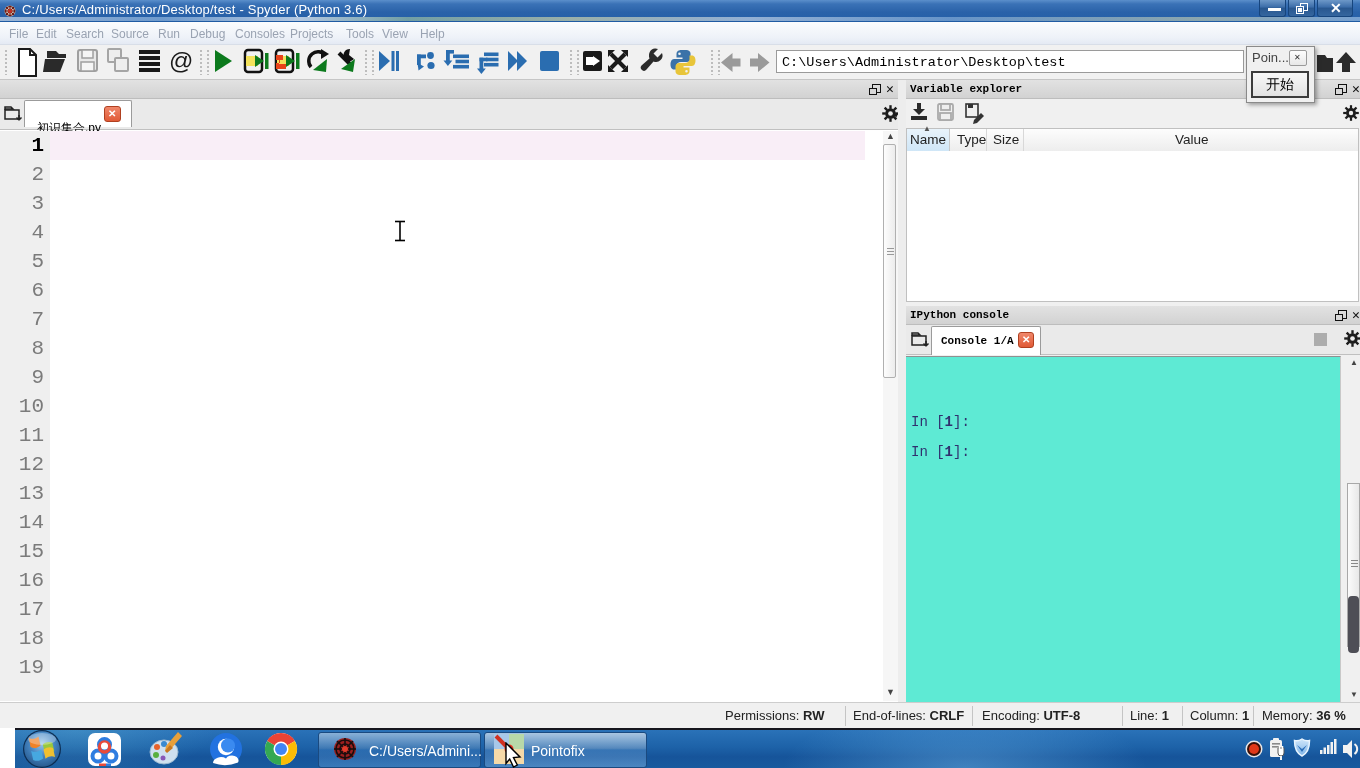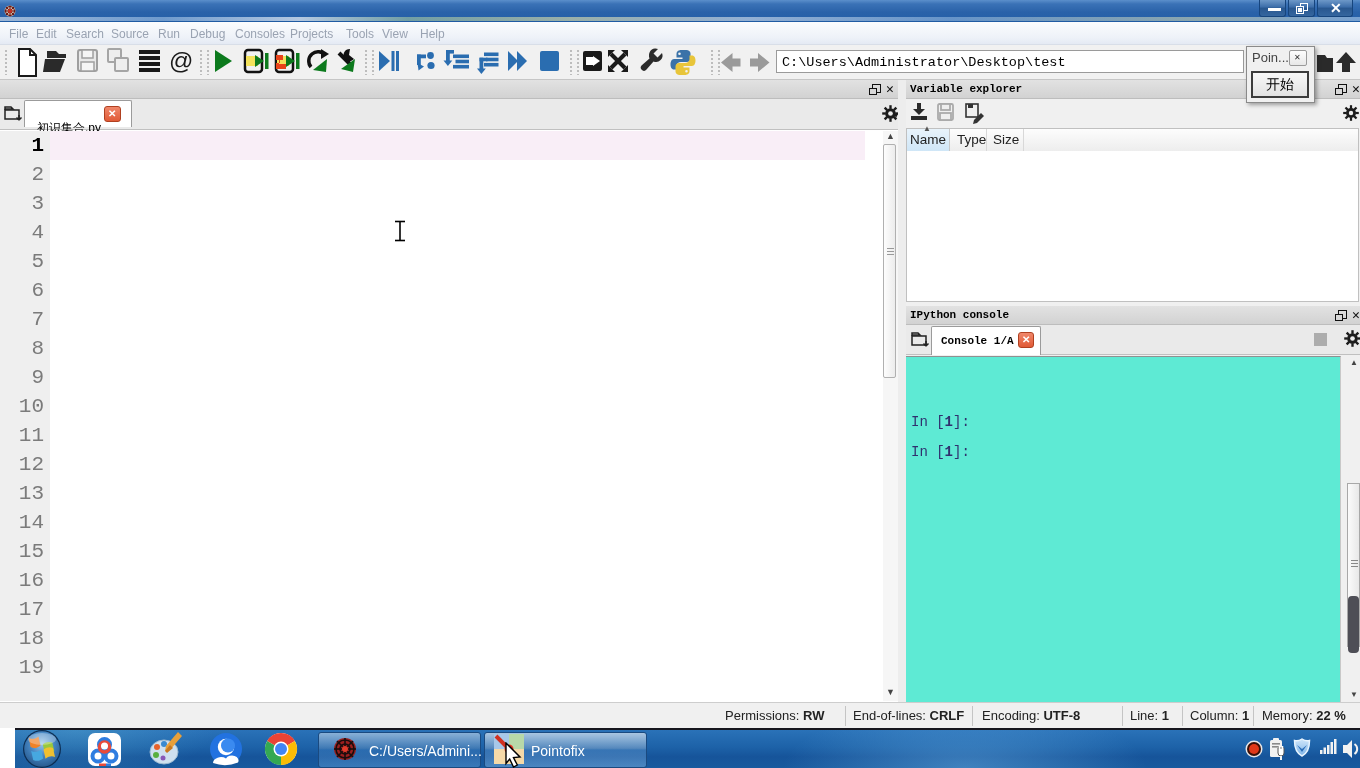--- a/index.html
+++ b/index.html
@@ -87,20 +87,21 @@
     <circle cx="6" cy="6" r="5.5" fill="#c8b8a8"></circle>
     <g stroke="#6a1410" stroke-width="1">
       <line x1="0.5" y1="6" x2="11.5" y2="6"></line>
           <line x1="6" y1="0.5" x2="6" y2="11.5"></line>
       <line x1="2" y1="2" x2="10" y2="10"></line>
           <line x1="2" y1="10" x2="10" y2="2"></line>
       <circle cx="6" cy="6" r="4.5" fill="none"></circle>
     </g>
     <circle cx="6" cy="6" r="2.2" fill="#c03024"></circle>
   </svg>
+  <div id="titletext">C:/Users/Administrator/Desktop/test - Spyder (Python 3.6)</div>
   <div class="winbtn" style="left:1259px; width:27px;">
         <span style="left:8px; top:8px; display:block; width:13px; height:3px; background:#fff;"></span>
       </div>
   <div class="winbtn" style="left:1288px; width:27px;">
     <span style="left:11px; top:3px; display:block; width:8px; height:8px; border:1.5px solid #fff;"></span>
     <span style="left:7px; top:6px; display:block; width:8px; height:8px; border:1.5px solid #fff; background:#39679e;"></span>
     <span style="left:9px; top:8px; display:block; width:4px; height:4px; background:#fff;"></span>
   </div>
   <div class="winbtn" style="left:1317px; width:36px;">
         <span style="left:12px; top:0px; font-weight:bold; font-size:14px;">✕</span>
@@ -365,20 +366,23 @@
         <span style="position:absolute; left:0; top:0; width:43px; height:22px; background:linear-gradient(#e8f3fb,#cfe6f7); border-right:1px solid #c8c8c8;">
               <i style="font-style:normal; position:absolute; left:3px; top:3px;">Name</i>
               <i style="font-style:normal; position:absolute; left:16px; top:-5px; font-size:8px; color:#555;">▲</i>
             </span>
         <span style="position:absolute; left:44px; top:0; width:36px; height:22px; border-right:1px solid #d8d8d8;">
               <i style="font-style:normal; position:absolute; left:6px; top:3px;">Type</i>
             </span>
         <span style="position:absolute; left:81px; top:0; width:36px; height:22px; border-right:1px solid #d8d8d8;">
               <i style="font-style:normal; position:absolute; left:5px; top:3px;">Size</i>
             </span>
+        <span style="position:absolute; left:118px; top:0; width:333px; height:22px;">
+              <i style="font-style:normal; position:absolute; left:150px; top:3px;">Value</i>
+            </span>
       </div>
     </div>
   </div>
   <div id="ipane">
     <div class="pane-header" style="position:absolute; left:0; top:0; width:456px; height:19px;">
       <span style="position:absolute; left:4px; top:3px;">IPython console</span>
       <span class="fltico" style="left:432px; top:4px;"></span>
       <span class="xico" style="left:446px; top:1px;">✕</span>
     </div>
     <div class="tabbar" style="position:absolute; left:0; top:19px; width:456px; height:30px; border-bottom:1px solid #c0c0c0;">
@@ -432,21 +436,21 @@
   <span class="item" style="left:725px;">Permissions: <b>RW</b></span>
   <span class="sdiv" style="left:845px;"></span>
   <span class="item" style="left:853px;">End-of-lines: <b>CRLF</b></span>
   <span class="sdiv" style="left:972px;"></span>
   <span class="item" style="left:982px;">Encoding: <b>UTF-8</b></span>
   <span class="sdiv" style="left:1122px;"></span>
   <span class="item" style="left:1130px;">Line: <b>1</b></span>
   <span class="sdiv" style="left:1182px;"></span>
   <span class="item" style="left:1190px;">Column: <b>1</b></span>
   <span class="sdiv" style="left:1253px;"></span>
-  <span class="item" style="left:1262px;">Memory: <b>22 %</b></span>
+  <span class="item" style="left:1262px;">Memory: <b>36 %</b></span>
 </div>
 
 <div id="taskbar" class="abs">
   <div class="tbtn" style="left:303px; width:163px;">
         <span class="lbl" style="left:50px;">C:/Users/Admini...</span>
       </div>
   <div class="tbtn" style="left:469px; width:163px; background:linear-gradient(rgba(255,255,255,.6), rgba(255,255,255,.25) 45%, rgba(120,170,220,.3) 50%, rgba(150,200,245,.4));">
         <span class="lbl" style="left:46px;">Pointofix</span>
       </div>
   <svg width="1360" height="40" viewBox="0 0 1360 40" style="position:absolute; left:0; top:0;">

